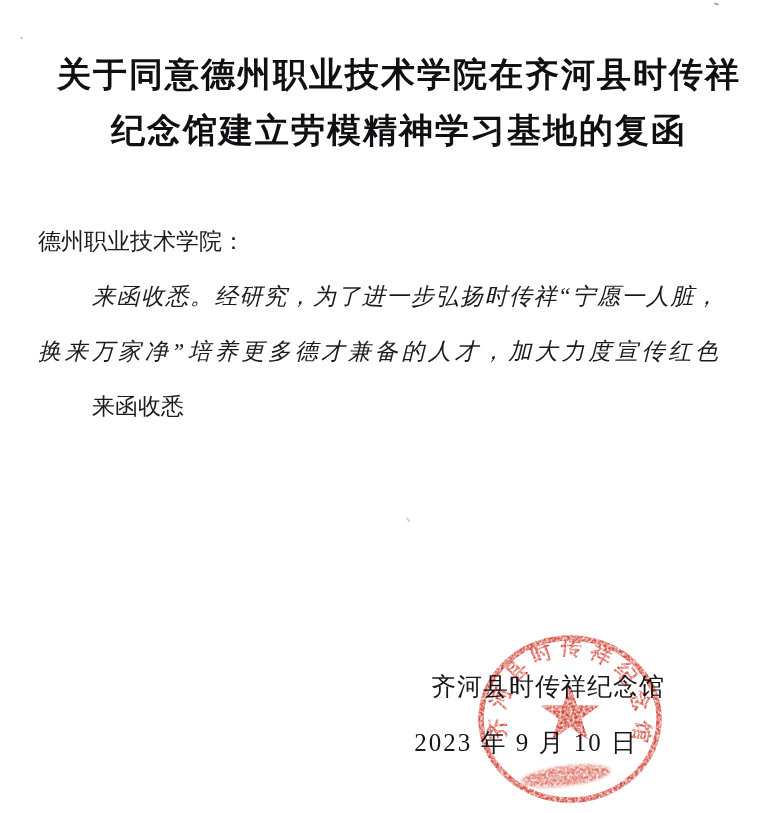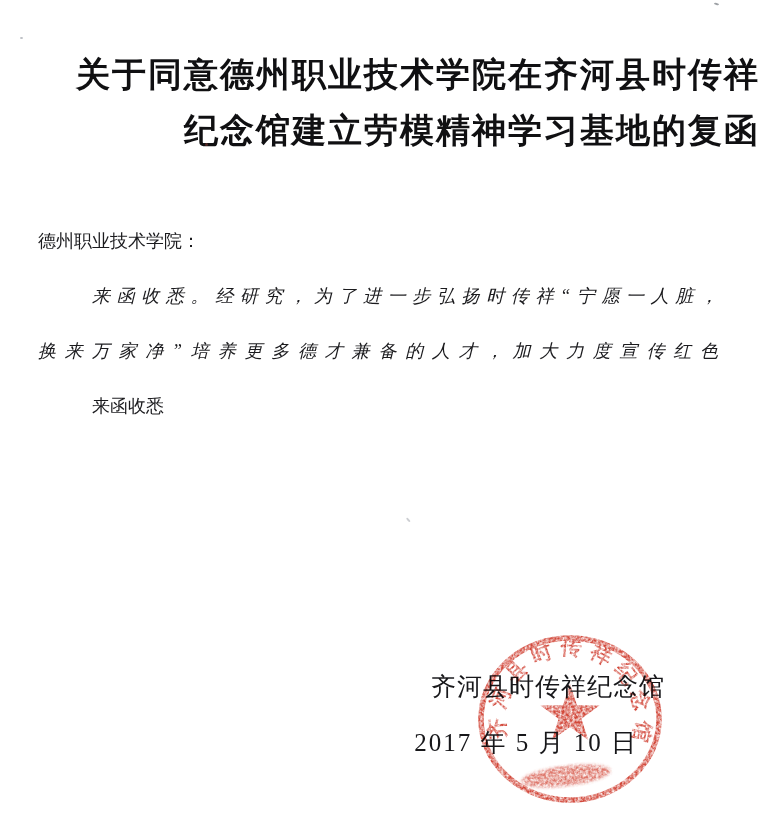--- a/index.html
+++ b/index.html
@@ -9,34 +9,34 @@
     position: relative;
     overflow: hidden;
     font-family: "Liberation Serif", serif;
     color: #1d1d20;
   }
   .page { position: absolute; inset: 0; }
 
   
   .title-block {
     padding-top: 46px;
-    text-align: right;
+    text-align: center;
     font-family: "Liberation Sans", sans-serif;
     font-weight: 900;
     font-size: 34px;
     line-height: 56px;
     letter-spacing: 2px;
     color: #101012;
     margin-left: 38px;
   }
 
   
   .content {
     margin: 56px 42px 0 38px;
-    font-size: 18px;
+    font-size: 23px;
     line-height: 55px;
     color: #1b1b1e;
   }
   .line { height: 55px; white-space: nowrap; }
   .line.justify {
     white-space: normal;
     text-align: justify;
     text-align-last: justify;
     font-style: italic;
   }
@@ -87,21 +87,21 @@
   </div>
 
   <div class="content">
     <div class="line">德州职业技术学院：</div>
     <div class="line justify indent">来函收悉。经研究，为了进一步弘扬时传祥“宁愿一人脏，</div>
     <div class="line justify">换来万家净”培养更多德才兼备的人才，加大力度宣传红色</div>
     <div class="line indent">来函收悉</div>
   </div>
 
   <div class="signature">齐河县时传祥纪念馆</div>
-  <div class="doc-date">2017 年 5 月 10 日</div>
+  <div class="doc-date">2023 年 9 月 10 日</div>
 
   <div class="seal">
     <svg viewBox="0 0 200 200" width="200" height="200" xmlns="http://www.w3.org/2000/svg" xmlns:xlink="http://www.w3.org/1999/xlink">
       <defs>
         <filter id="inkTexture" x="-20%" y="-20%" width="140%" height="140%">
           <feTurbulence type="fractalNoise" baseFrequency="0.38" numOctaves="3" seed="7" result="noise"></feTurbulence>
           <feColorMatrix in="noise" type="matrix" values="0 0 0 0 0  0 0 0 0 0  0 0 0 0 0  0 0 0 1.6 -0.18" result="alphaNoise"></feColorMatrix>
           <feComposite in="SourceGraphic" in2="alphaNoise" operator="in"></feComposite>
         </filter>
         <filter id="softBlur">

